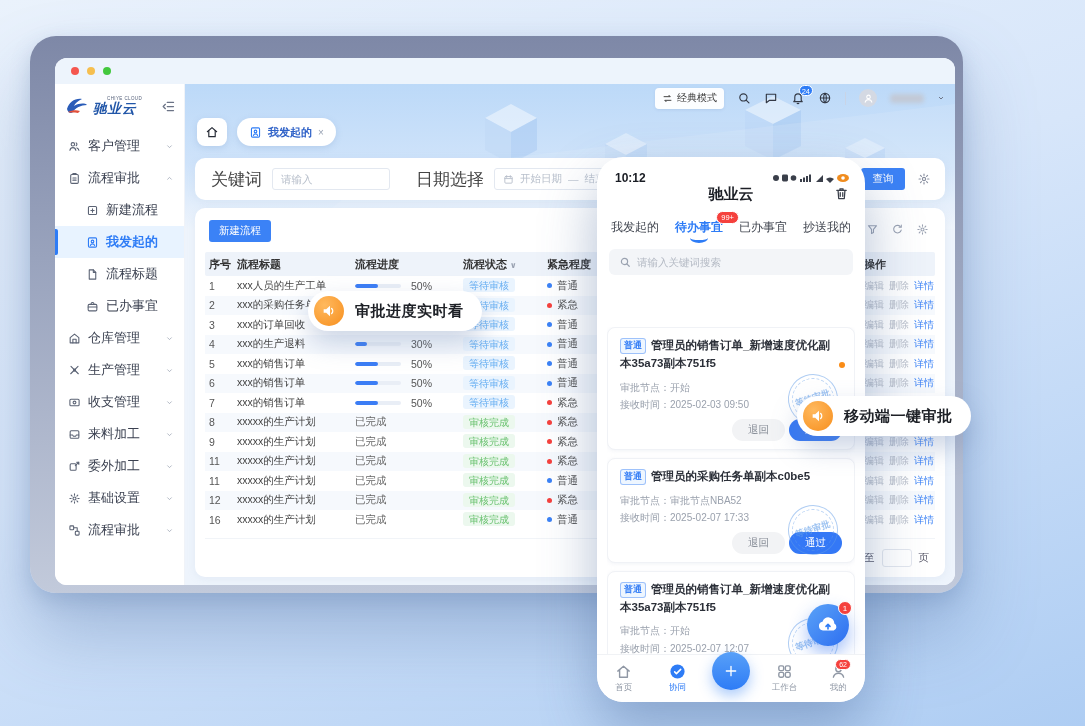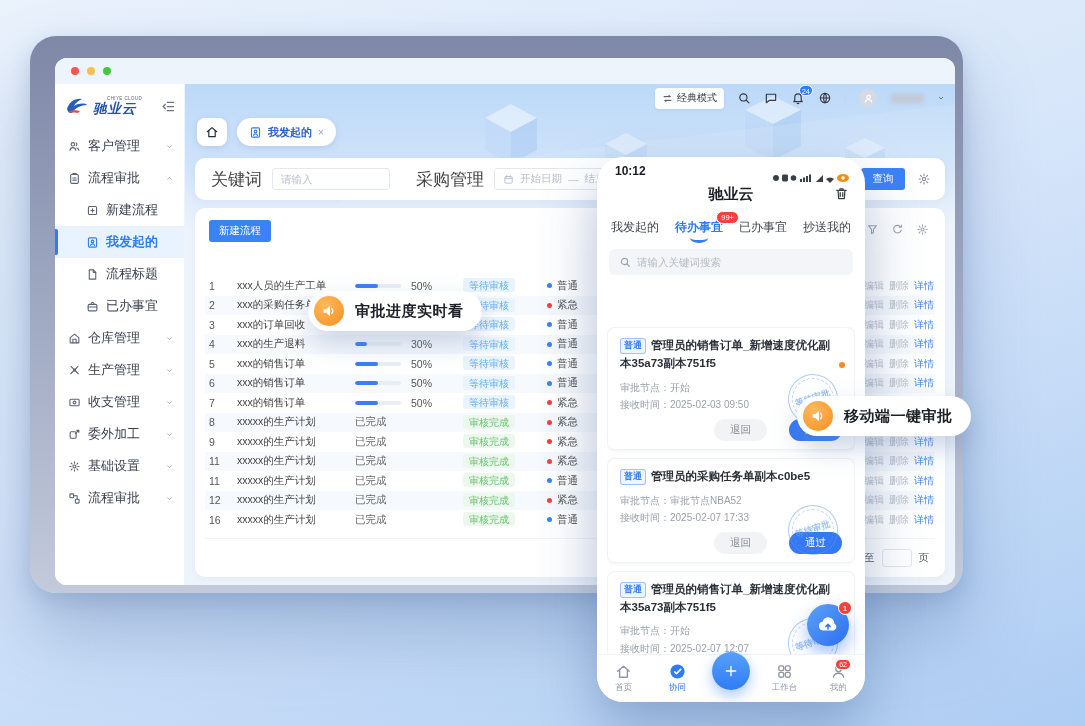--- a/index.html
+++ b/index.html
@@ -135,21 +135,21 @@
              color:#1d2026; letter-spacing:.5px; white-space:nowrap; }
   .callout-a { left:308px; top:291px; z-index:5; }
   .callout-b { left:797px; top:396px; z-index:7; }
   .co-icon { width:30px; height:30px; border-radius:50%; background:radial-gradient(circle at 35% 30%,#ffb95e,#f78f1e);
              display:flex; align-items:center; justify-content:center; flex:none; }
   .co-icon svg { width:16px; height:16px; }
 
   
   .phone { position:absolute; left:597px; top:157px; width:268px; height:545px; background:#fff; border-radius:26px;
            box-shadow:0 26px 55px rgba(70,100,150,.42); z-index:6; overflow:hidden; }
-  .ph-time { position:absolute; left:18px; top:7px; font-size:12px; font-weight:bold; color:#1a1d24; }
+  .ph-time { position:absolute; left:18px; top:14px; font-size:12px; font-weight:bold; color:#1a1d24; }
   .ph-status-icons { position:absolute; right:14px; top:12px; }
   .ph-title { position:absolute; left:0; right:0; top:28px; text-align:center; font-size:15px; font-weight:bold; color:#1c1f26; }
   .ph-trash { position:absolute; right:16px; top:29px; width:15px; height:15px; color:#3a3f4a; cursor:pointer; }
   .ph-trash svg{width:100%;height:100%}
   .ph-tabs { position:absolute; left:14px; right:14px; top:56px; height:28px; display:flex; justify-content:space-between; align-items:center; }
   .ph-tab { position:relative; font-size:12px; color:#40454f; cursor:pointer; }
   .ph-tab.active { color:#2e7cf6; font-weight:bold; }
   .ph-tab.active::after { content:""; position:absolute; left:50%; transform:translateX(-50%); bottom:-7px;
                           width:18px; height:7px; border-bottom:3px solid #2e7cf6; border-radius:50%; }
   .ph-tab .ph-badge { position:absolute; top:-8px; right:-16px; background:#f5413d; color:#fff; font-size:7.5px;
@@ -161,21 +161,21 @@
   .ph-search input { flex:1; border:none; background:transparent; outline:none; font-size:10.5px; color:#333; }
   .ph-search input::placeholder{ color:#b4bac4; }
   .ph-list { position:absolute; left:10px; right:10px; top:126px; bottom:48px; overflow:hidden;margin-top:44px; }
   .ph-card { position:relative; background:#fff; border:1px solid #f0f2f6; border-radius:8px; padding:9px 12px 8px;
              margin-bottom:8px; box-shadow:0 1px 4px rgba(180,190,210,.18); }
   .ph-card-title { font-size:11.5px; font-weight:600; color:#2b2f38; line-height:1.55; padding-right:12px; }
   .ph-tag { display:inline-block; font-size:9px; color:#3b82f6; border:1px solid rgba(59,130,246,.45); background:#eef6ff;
             border-radius:3px; padding:0 3px; margin-right:5px; transform:translateY(-1px); }
   .ph-dot { position:absolute; right:9px; top:34px; width:6px; height:6px; border-radius:50%; background:#fa8c16; }
   .ph-meta { margin-top:6px; font-size:10px; color:#9aa1ad; line-height:1.75; }
-  .ph-actions { display:flex; justify-content:flex-end; gap:22px; margin-top:5px; }
+  .ph-actions { display:flex; justify-content:flex-end; gap:4px; margin-top:5px; }
   .ph-btn { height:22px; padding:0 16px; border-radius:12px; font-size:10.5px; border:none; cursor:pointer; }
   .ph-btn.reject { background:#f2f3f5; color:#868c96; }
   .ph-btn.approve { background:#3478f6; color:#fff; }
   .ph-stamp { position:absolute; right:16px; top:46px; width:50px; height:50px; border:1.5px solid rgba(96,156,232,.5);
               border-radius:50%; transform:rotate(-18deg); display:flex; align-items:center; justify-content:center; }
   .ph-stamp::before { content:""; position:absolute; inset:3px; border:1px dashed rgba(96,156,232,.4); border-radius:50%; }
   .ph-stamp span { width:38px; text-align:center; font-size:9px; font-weight:bold; color:rgba(96,156,232,.62); line-height:1.25; }
   .ph-fab { position:absolute; right:16px; bottom:56px; width:42px; height:42px; border-radius:50%;
             background:linear-gradient(135deg,#5aa2f8,#2d6ef0); box-shadow:0 8px 18px rgba(46,110,240,.45);
             display:flex; align-items:center; justify-content:center; cursor:pointer; z-index:3; }
@@ -322,20 +322,34 @@
               </span>
   </div>
             <div class="menu-item">
     <span class="mi-icon">
                 <svg viewBox="0 0 24 24" fill="none" stroke="currentColor" stroke-width="2" stroke-linecap="round" stroke-linejoin="round">
                   <rect x="3.5" y="6" width="17" height="12" rx="2"></rect>
                   <circle cx="12" cy="12" r="2.6"></circle>
                 </svg>
               </span>
     <span class="mi-label">收支管理</span>
+    <span class="mi-chev">
+                <svg viewBox="0 0 24 24" fill="none" stroke="currentColor" stroke-width="2" stroke-linecap="round" stroke-linejoin="round">
+                  <path d="M7 10l5 5 5-5"></path>
+                </svg>
+              </span>
+  </div>
+            <div class="menu-item">
+    <span class="mi-icon">
+                <svg viewBox="0 0 24 24" fill="none" stroke="currentColor" stroke-width="2" stroke-linecap="round" stroke-linejoin="round">
+                  <rect x="4" y="5" width="16" height="14" rx="2"></rect>
+                  <path d="M4 13h4.5l1.5 2.2h4L15.5 13H20"></path>
+                </svg>
+              </span>
+    <span class="mi-label">来料加工</span>
     <span class="mi-chev">
                 <svg viewBox="0 0 24 24" fill="none" stroke="currentColor" stroke-width="2" stroke-linecap="round" stroke-linejoin="round">
                   <path d="M7 10l5 5 5-5"></path>
                 </svg>
               </span>
   </div>
             <div class="menu-item">
     <span class="mi-icon">
                 <svg viewBox="0 0 24 24" fill="none" stroke="currentColor" stroke-width="2" stroke-linecap="round" stroke-linejoin="round">
                   <rect x="4" y="7" width="11" height="12" rx="2"></rect>
@@ -465,21 +479,21 @@
               </span>
             <span class="tab-label">我发起的</span>
             <span class="tab-close">×</span>
           </div>
         </div>
 
         <div class="filter-panel">
           <span class="f-label">关键词</span>
           <input class="f-input" placeholder="请输入" style="">
           <span class="gap26"></span>
-          <span class="f-label">采购管理</span>
+          <span class="f-label">日期选择</span>
           <div class="date-box">
             <span class="cal-ic">
                 <svg viewBox="0 0 24 24" fill="none" stroke="currentColor" stroke-width="2" stroke-linecap="round">
                   <rect x="4" y="5.5" width="16" height="14.5" rx="2"></rect>
                   <path d="M8 3.5v4M16 3.5v4M4 10h16"></path>
                 </svg>
               </span>
             <span>开始日期</span>
             <span class="date-sep">—</span>
             <span>结束日期</span>
@@ -510,20 +524,31 @@
                   <path d="M18.8 13a7 7 0 11-1.6-6.3"></path>
                   <path d="M19 3.8v4h-4"></path>
                 </svg>
               </span>
             <span class="pt">
                 <svg viewBox="0 0 24 24" fill="none" stroke="currentColor" stroke-width="2" stroke-linecap="round">
                   <circle cx="12" cy="12" r="2.8"></circle>
                   <path d="M12 3.5v2.3M12 18.2v2.3M3.5 12h2.3M18.2 12h2.3M5.9 5.9l1.7 1.7M16.4 16.4l1.7 1.7M18.1 5.9l-1.7 1.7M7.6 16.4l-1.7 1.7"></path>
                 </svg>
               </span>
+          </div>
+          <div class="thead">
+            <span class="c-no hcell">序号</span>
+            <span class="c-title hcell">流程标题</span>
+            <span class="c-prog hcell">流程进度</span>
+            <span class="c-status hcell"><span>流程状态</span><span class="hcaret">∨</span></span>
+            <span class="c-urg hcell">
+                <span>紧急程度</span>
+                <span class="hcaret">∨</span>
+              </span>
+            <span class="c-ops hcell">操作</span>
           </div>
           <div class="tbody" id="table-body">
               <div class="trow">
     <span class="c-no">1</span>
     <span class="c-title">xxx人员的生产工单</span>
     <span class="c-prog">
                   <span class="pbar">
                     <span class="pfill" style="width:50%"></span>
                   </span>
                   <span class="ptext">50%</span>

